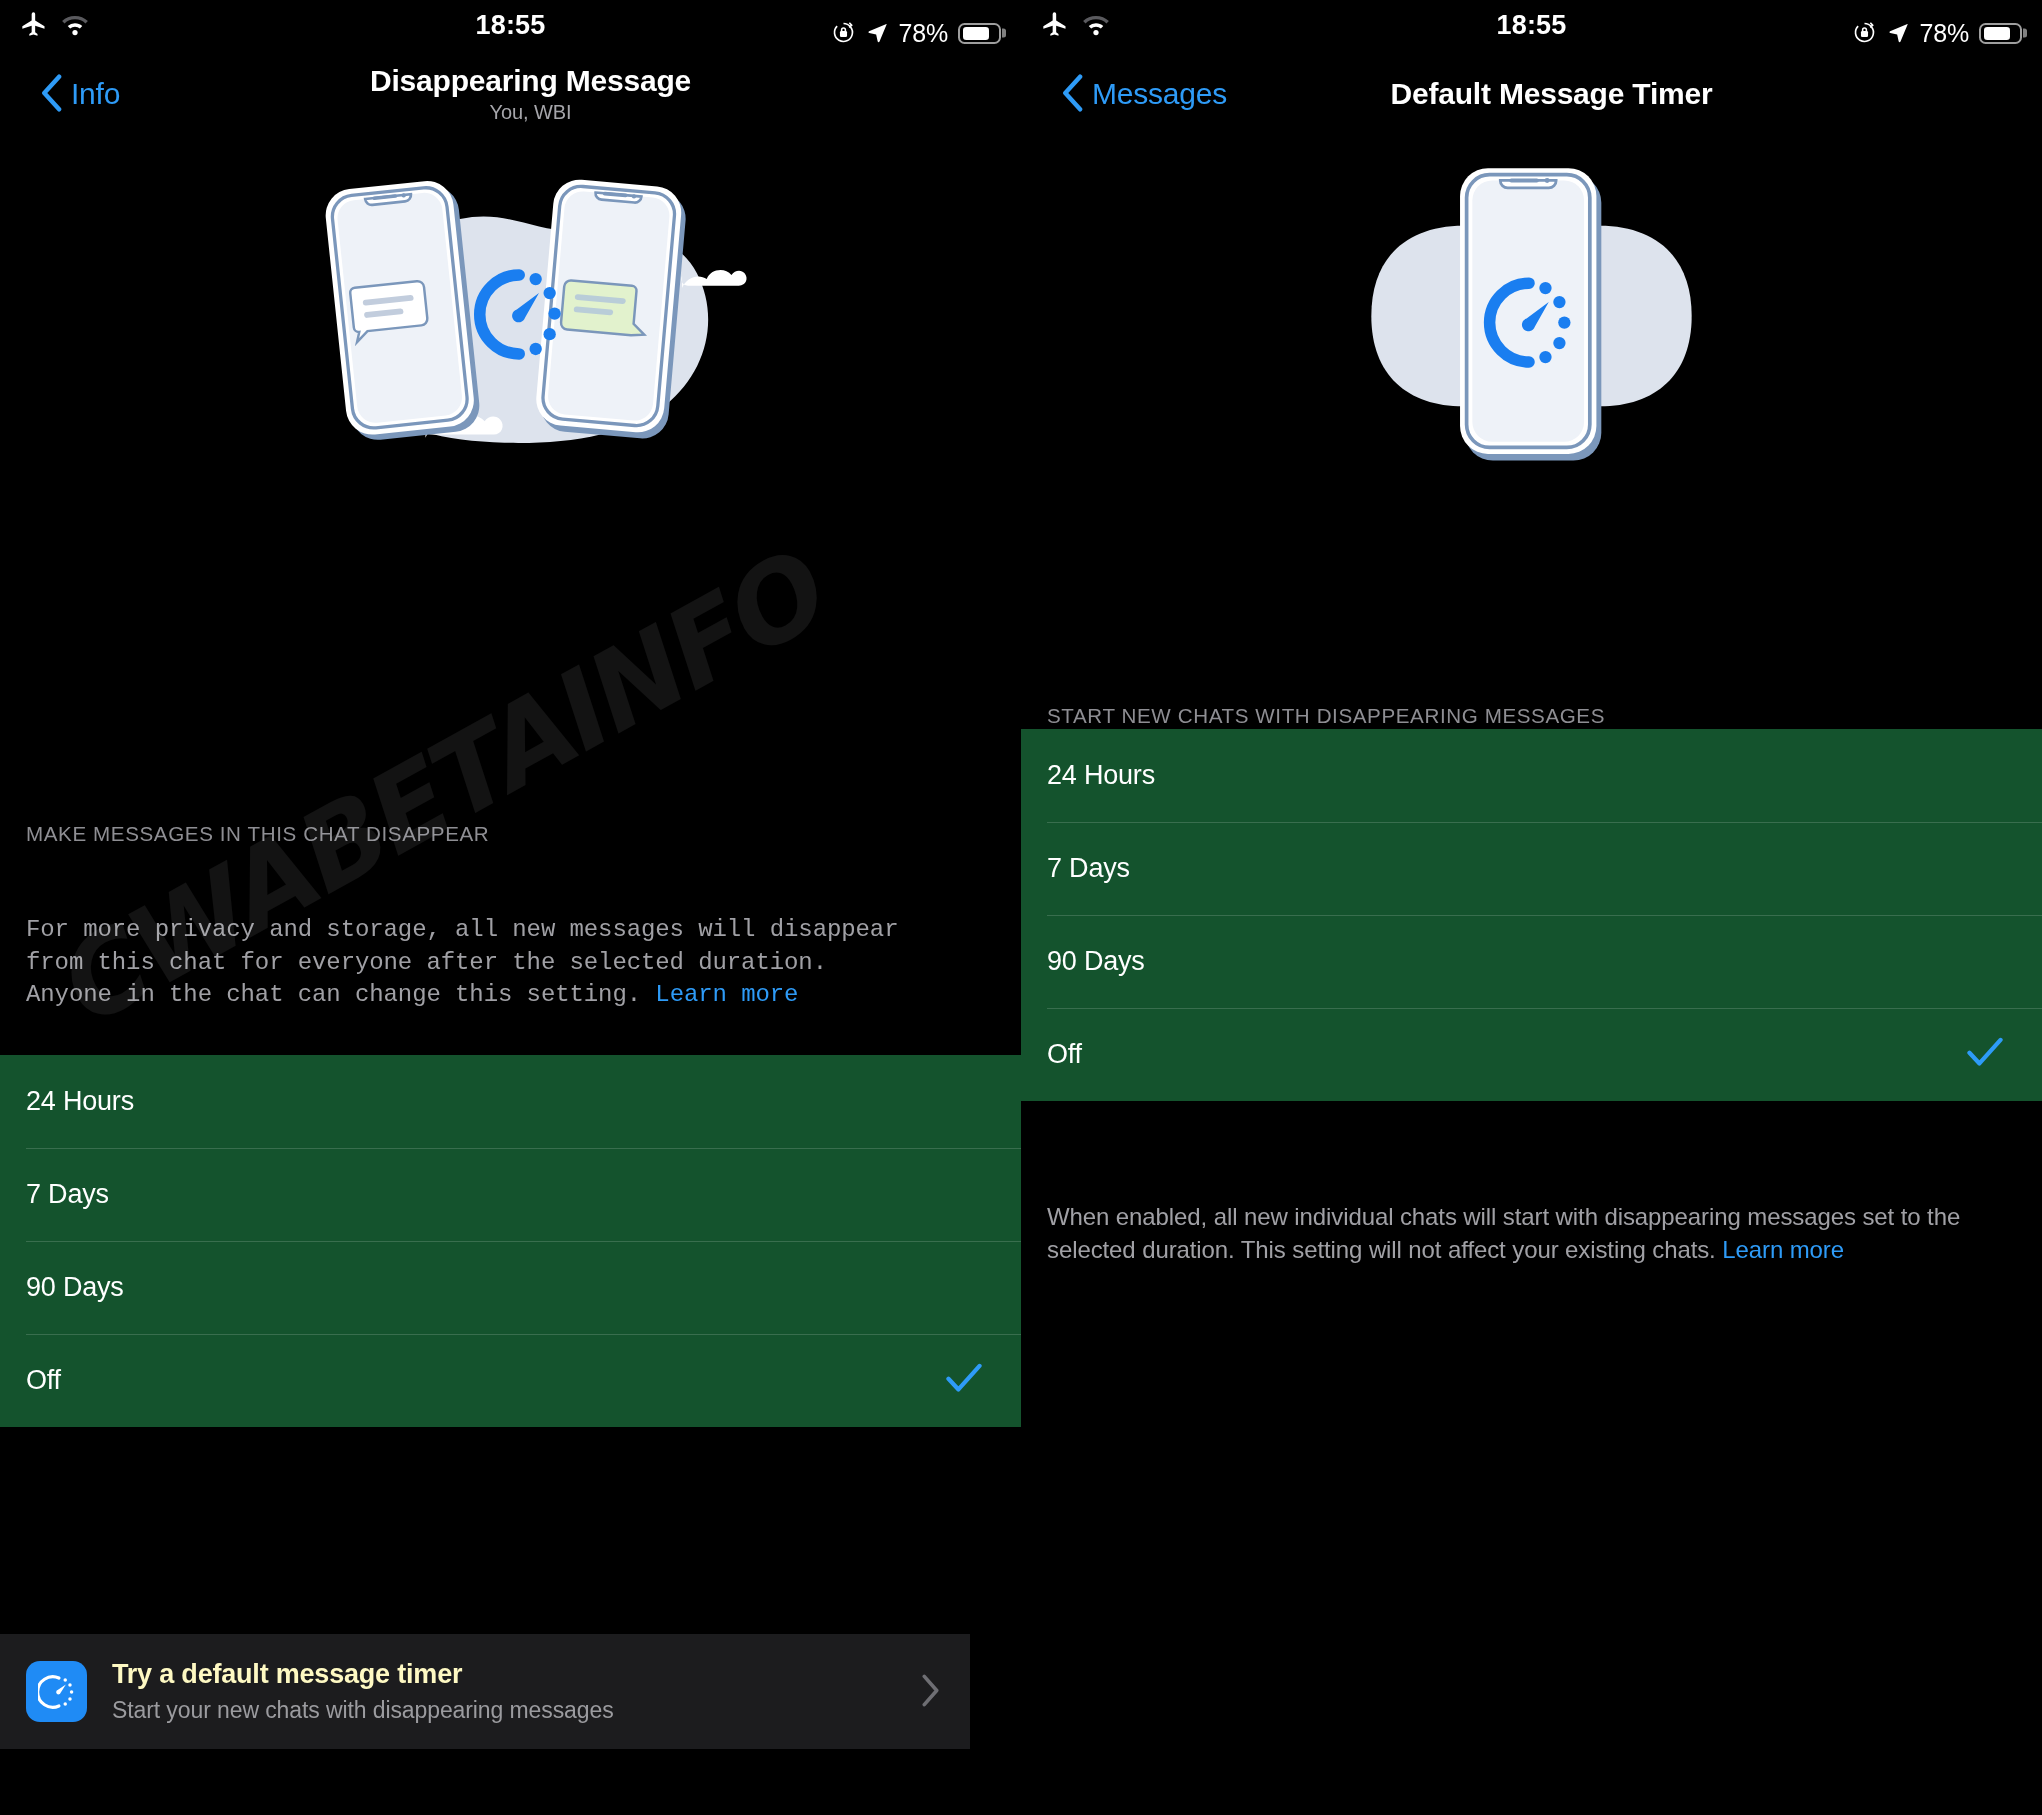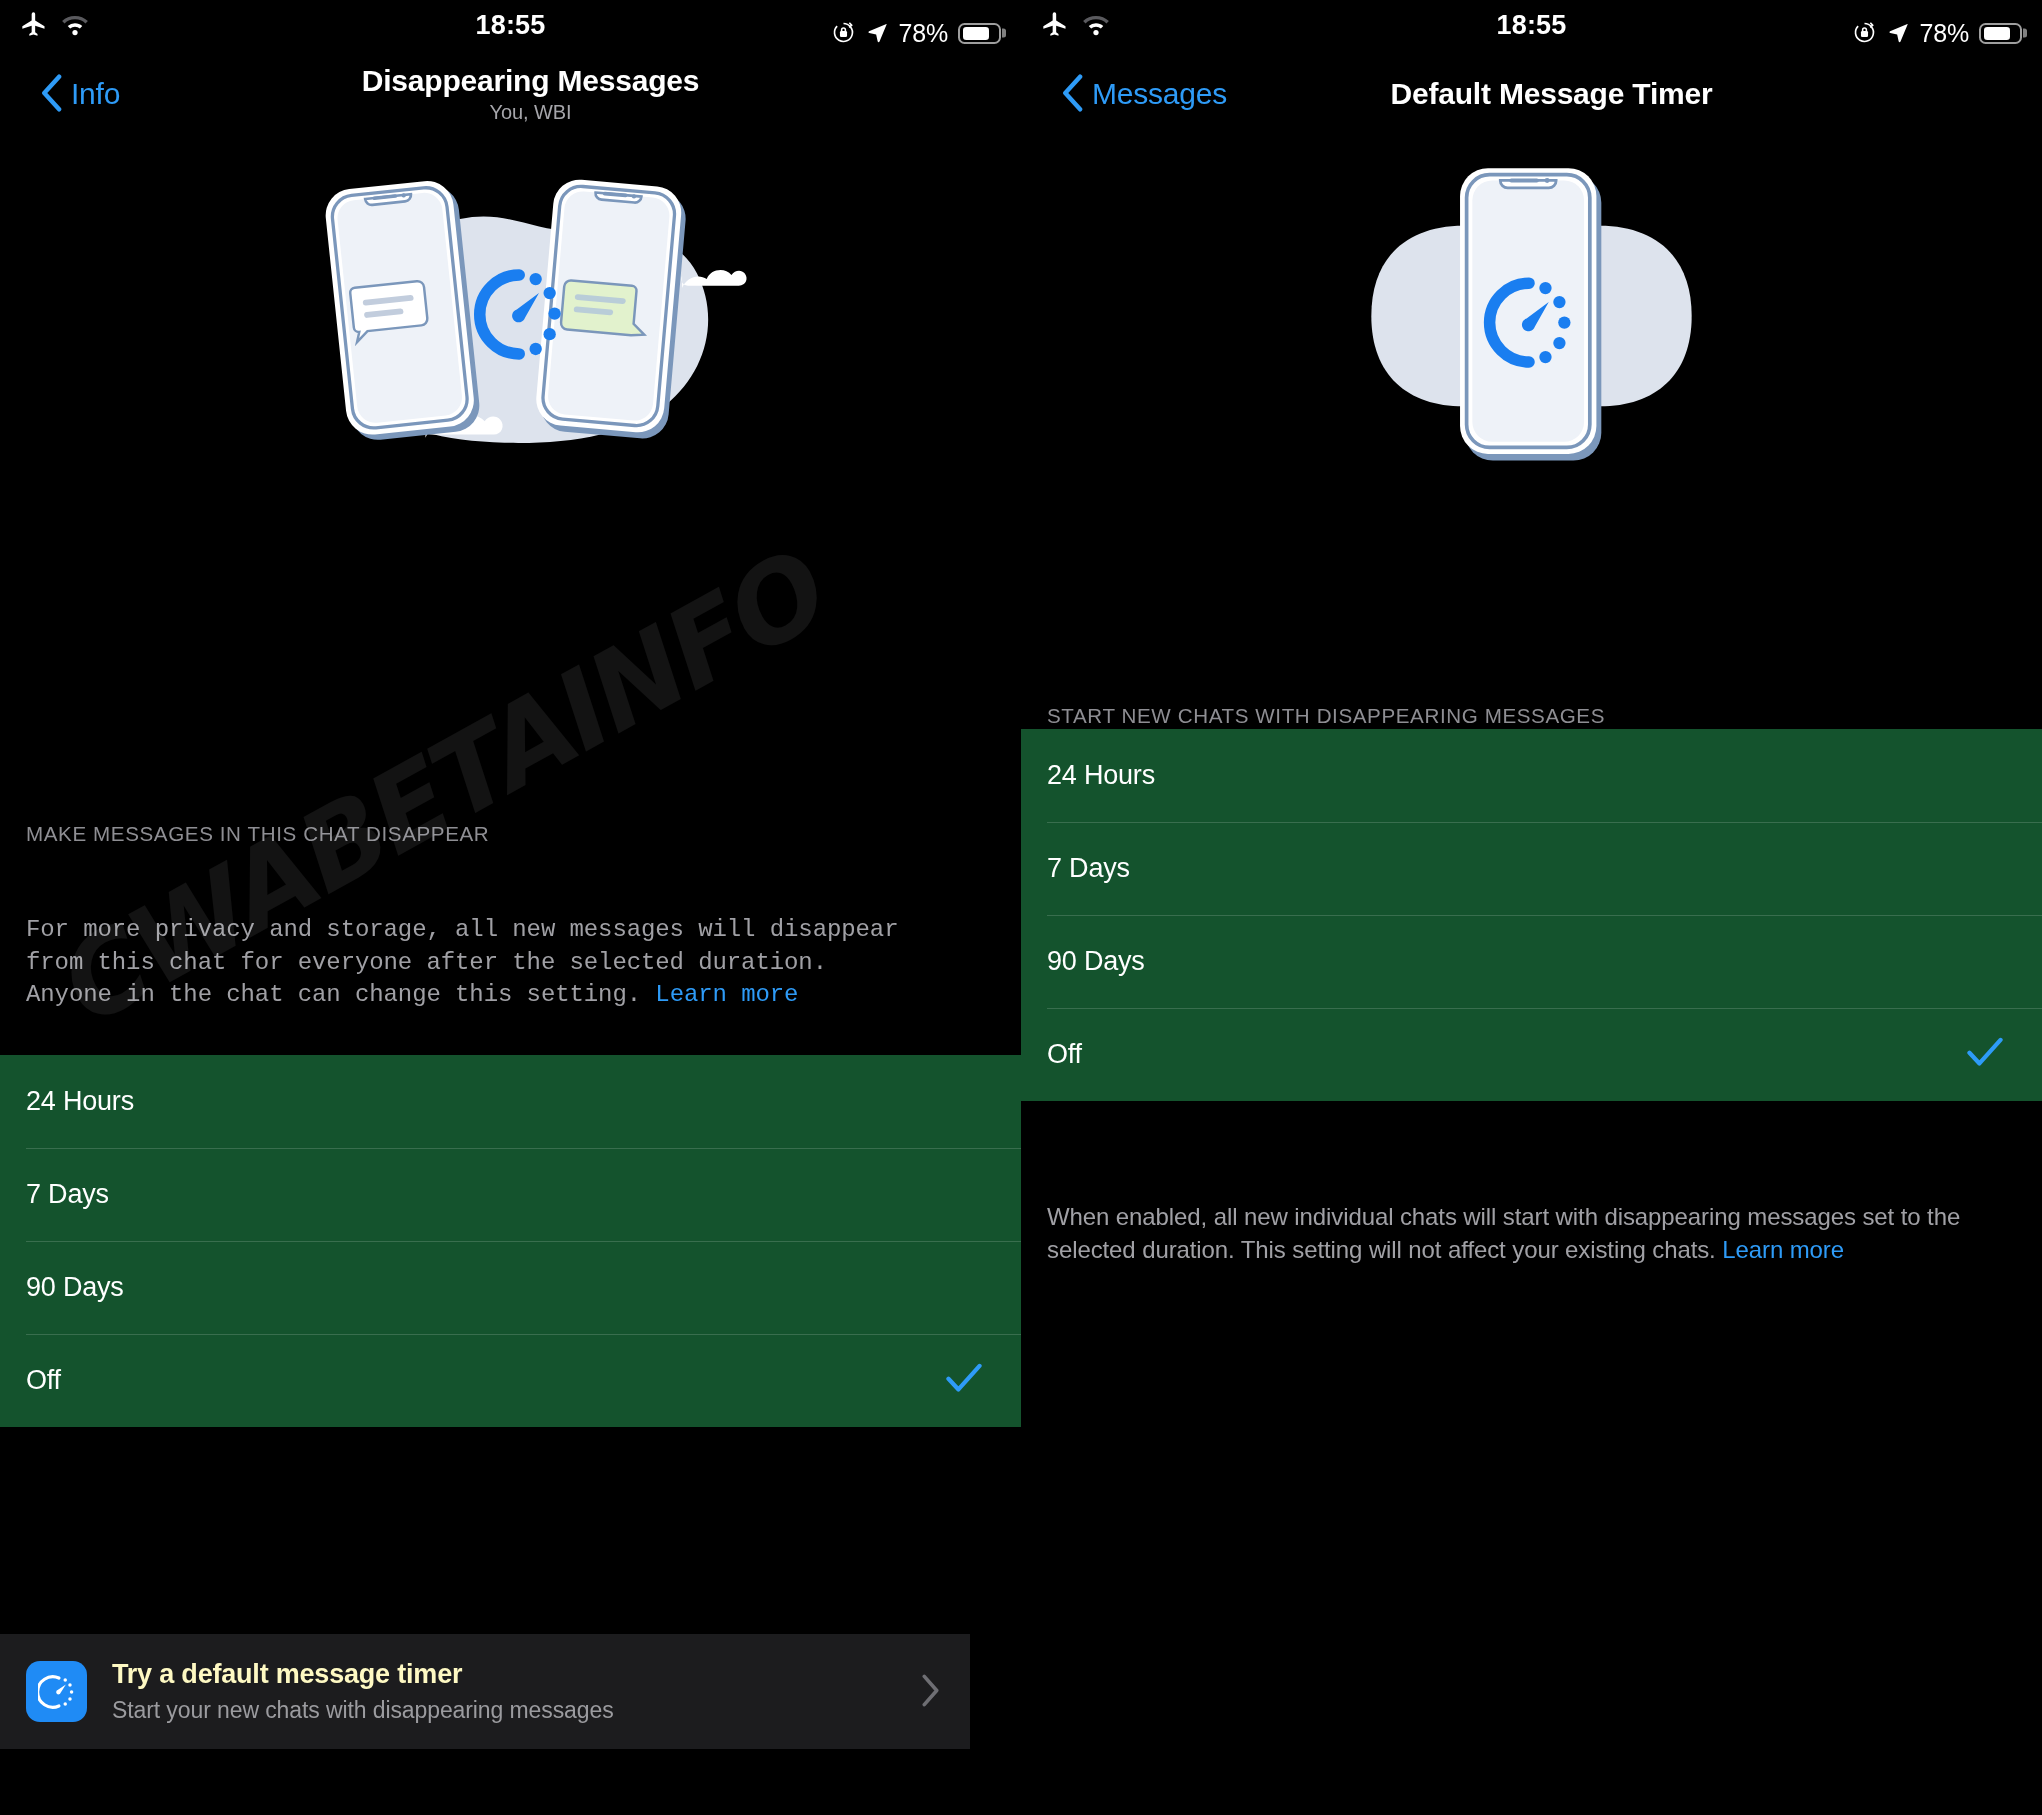--- a/index.html
+++ b/index.html
@@ -158,21 +158,21 @@
     <div class="navbar">
       <div class="nav-back">
         <span class="chev">
           <svg width="21.4" height="38" viewBox="0 0 13 23">
               <path fill="none" stroke="#2e9bf7" stroke-width="2.7" stroke-linecap="round" stroke-linejoin="round" d="M11 1.6 2 11.5l9 9.9"></path>
             </svg>
         </span>
         <span class="nav-back-label">Info</span>
       </div>
       <div class="nav-titles">
-        <div class="nav-title">Disappearing Messages</div>
+        <div class="nav-title">Disappearing Message</div>
         <div class="nav-subtitle">You, WBI</div>
       </div>
     </div>
 
     <div class="hero left">
       <svg width="510" height="329" viewBox="0 0 620 400">
 
         <path fill="#dde3ed" d="M118 208c14-66 66-104 130-118 58-13 92 18 146 14 66-4 118 6 142 52 28 54 12 120-38 160-46 37-120 48-196 46-72-2-136-16-168-54-30-34-24-70-16-100z"></path>
 
         <path fill="#ffffff" d="M186 328c6-16 24-22 36-14 5-14 26-18 36-6 4-7 14-8 19-2 6 7 2 18-8 18h-75c-8 0-11-8-8-14z" transform="translate(20,28)"></path>

